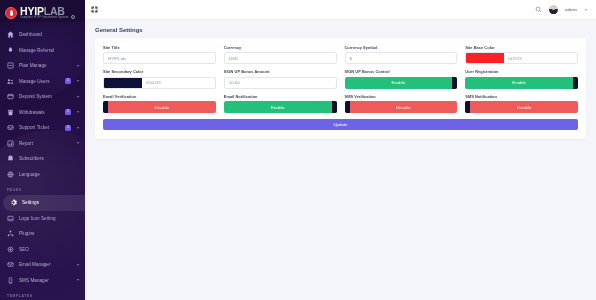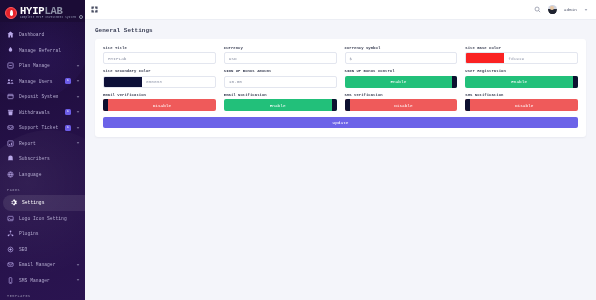--- a/index.html
+++ b/index.html
@@ -2,21 +2,21 @@
 <html><head>
 <meta charset="utf-8">
 <style>
   * { box-sizing: border-box; margin: 0; padding: 0; }
   html, body {
     width: 596px; height: 300px;
     font-family: "Liberation Sans", sans-serif;
     background: #f4f5f9;
     overflow: hidden;
   }
-  .app { display: flex; width: 596px; height: 216px; font-family: Liberation Mono, monospace; }
+  .app { display: flex; width: 596px; height: 216px; }
 
   
   .sidebar {
     width: 85px; height: 300px; flex: 0 0 85px;
     background: linear-gradient(160deg,#190b33 0%, #241046 45%, #2a1450 100%);
     position: relative; overflow: hidden;
   }
   .sidebar::before {
     content:""; position:absolute; right:-40px; top:130px;
     width:150px; height:150px; border-radius:50%;

